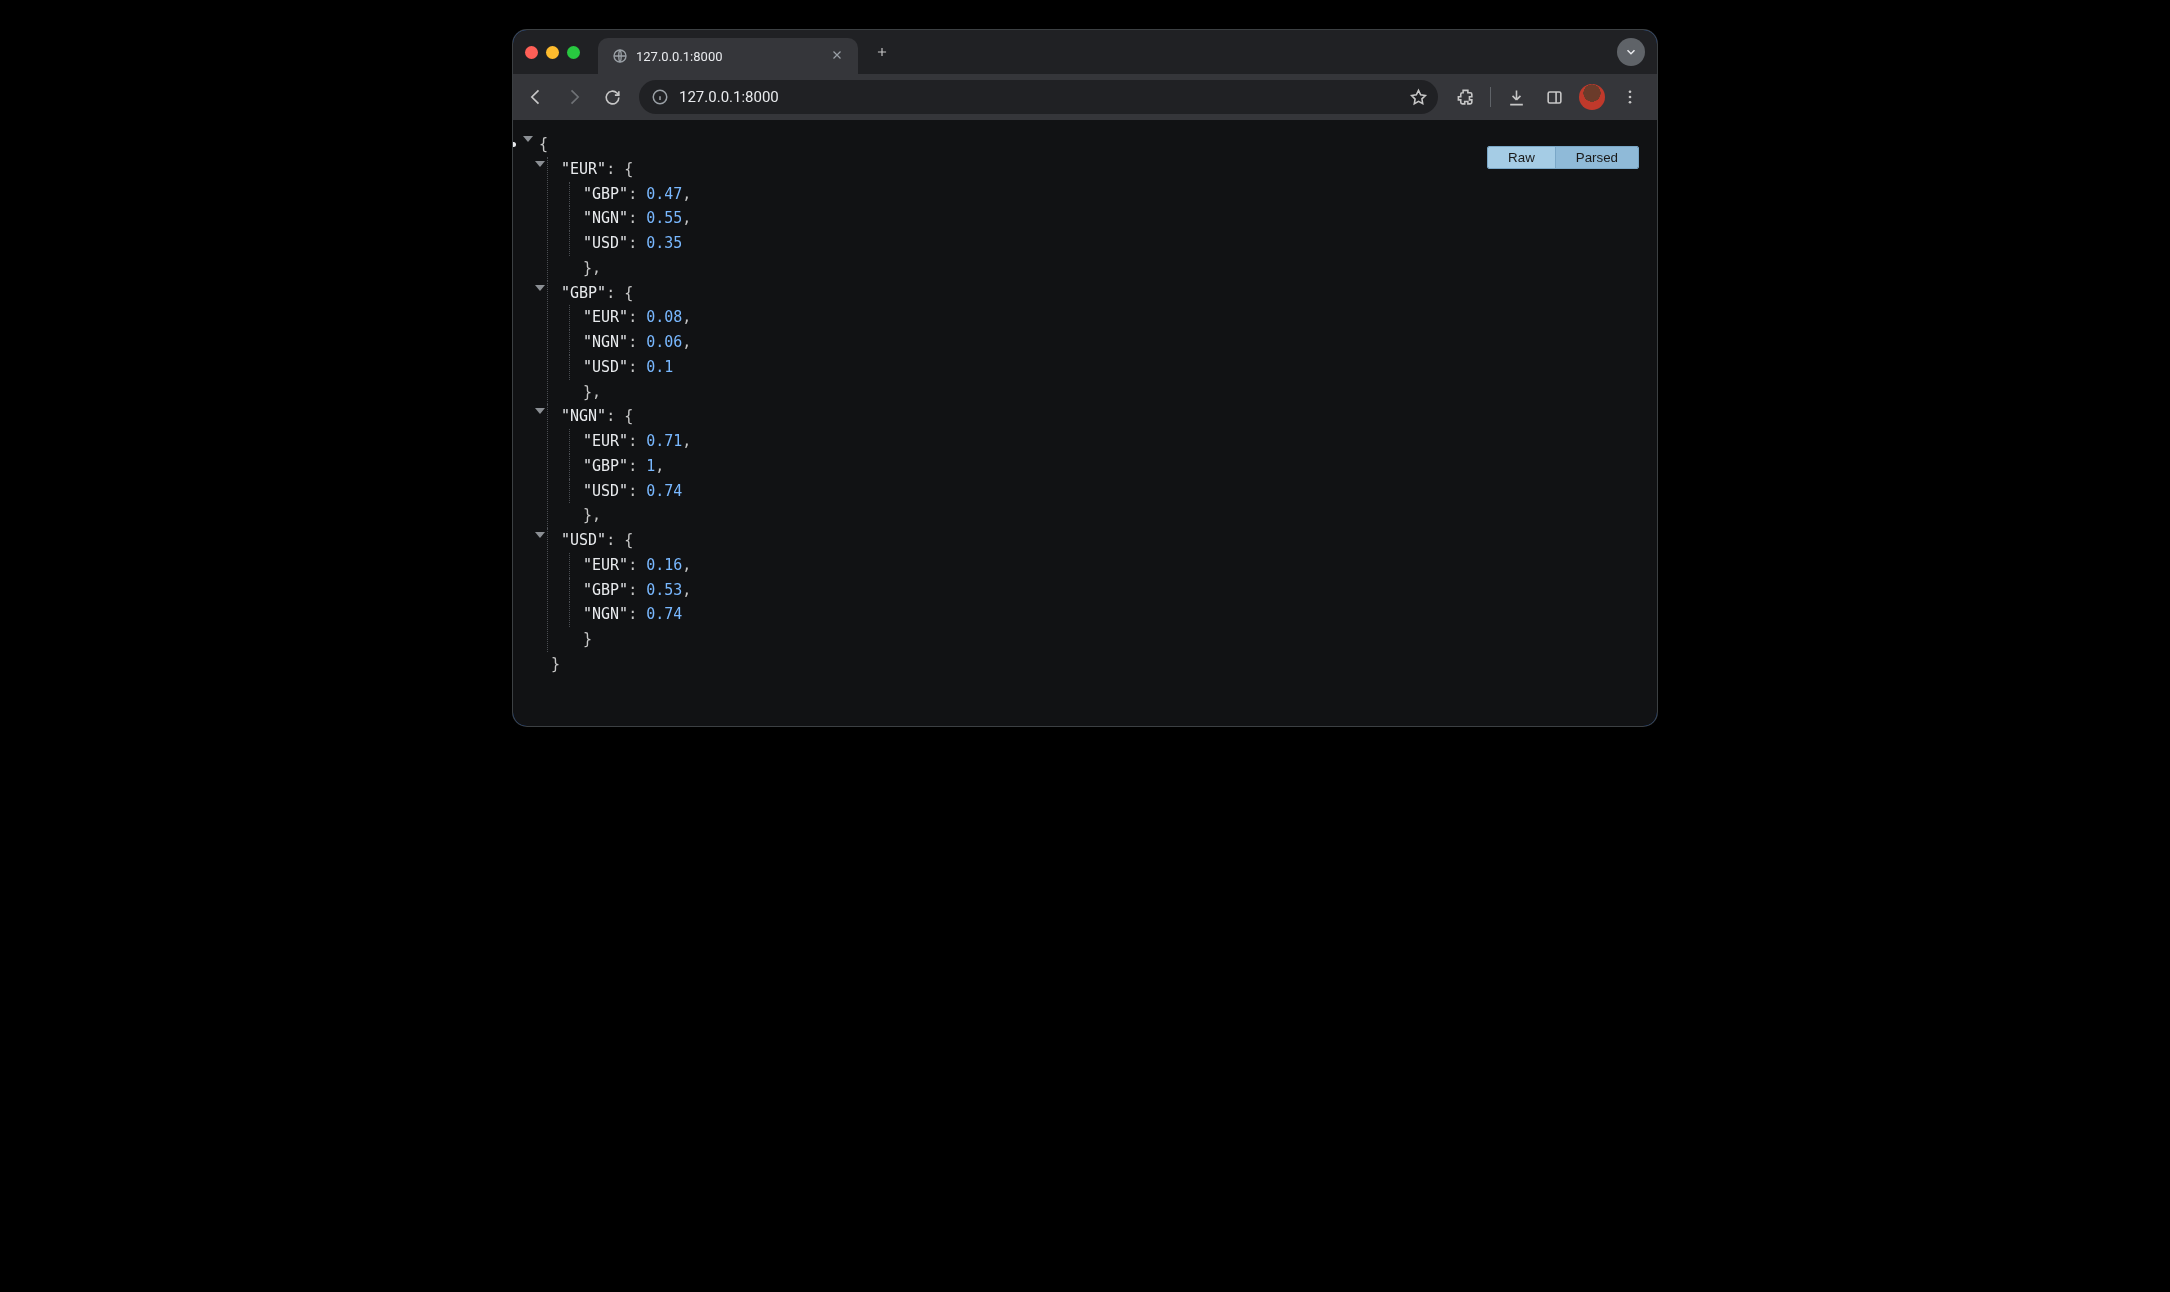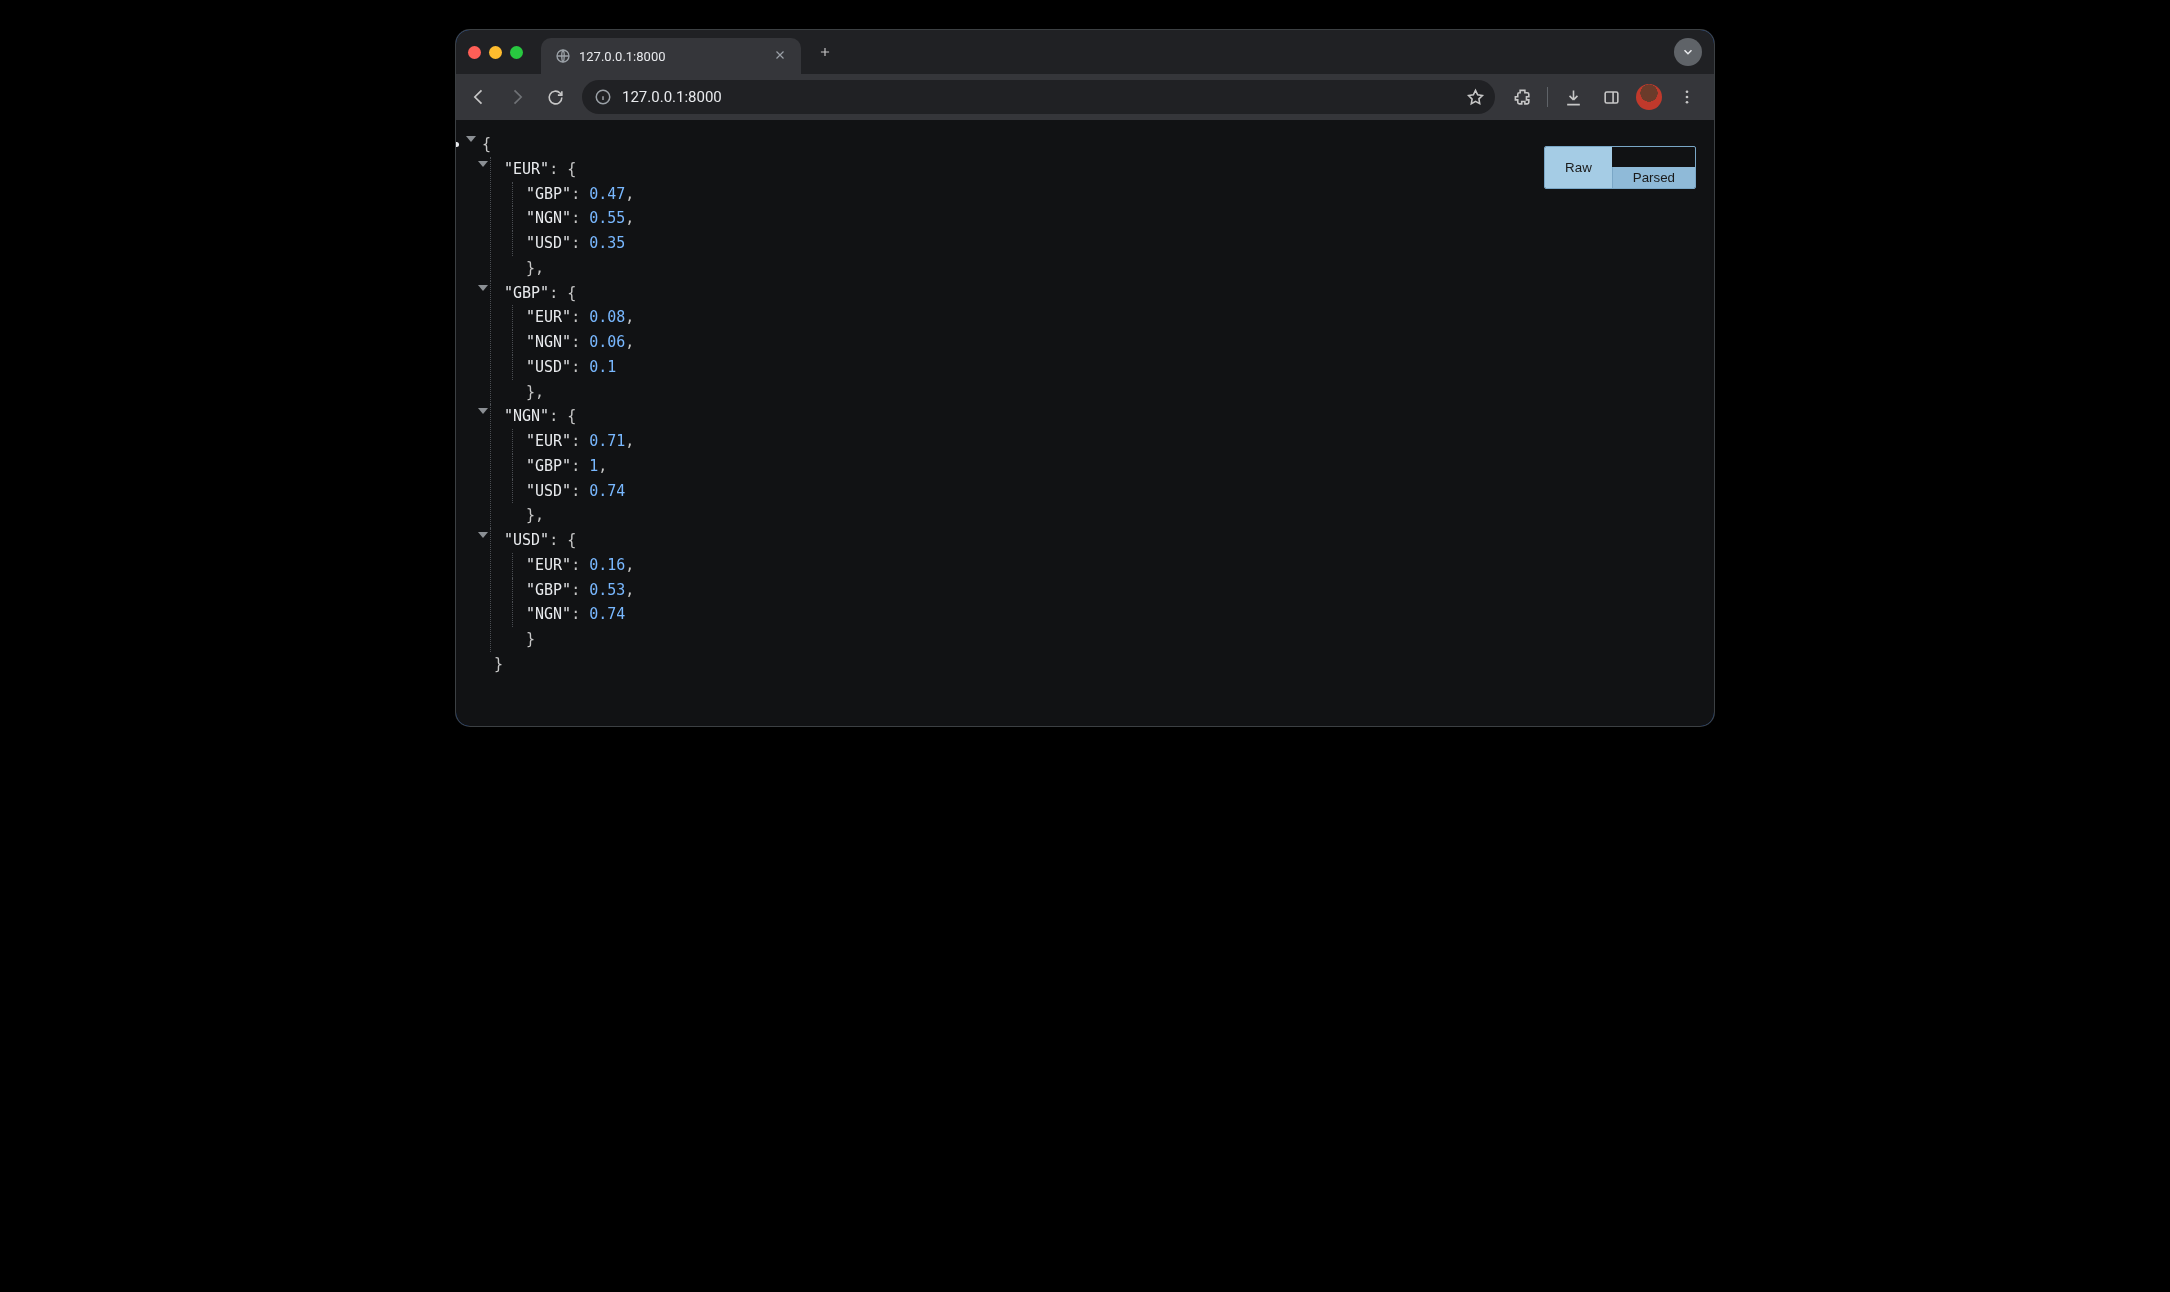--- a/index.html
+++ b/index.html
@@ -10,21 +10,21 @@
     font-size:14px;
     color:#e8eaed;
     display:flex;
     align-items:flex-start;
     justify-content:center;
     padding:30px 0;
     width:2170px;
     height:1292px;
   }
   .window{
-    width:1258px;
+    width:1144px;
     height:696px;
     background:#3b82f6;
     border-radius:14px;
     overflow:hidden;
     box-shadow:0 0 0 1px #3c4043, 0 20px 60px rgba(0,0,0,.7);
     display:flex;
     flex-direction:column;
     position:relative;
   }
   .tabstrip{
@@ -171,21 +171,20 @@
     font-size:14px;
   }
   .rawparsed button{
     padding:3px 20px;
     border:none;
     color:#1a1a1a;
     background:#a5cce5;
   }
   .rawparsed button.active{
     background:#8fbad8;
-    margin-top:20px;
   }
   .rawparsed button + button{
     border-left:1px solid #7aa7c7;
   }
   svg{display:block;}
 </style>
 </head>
 <body>
 
 <div class="window">

